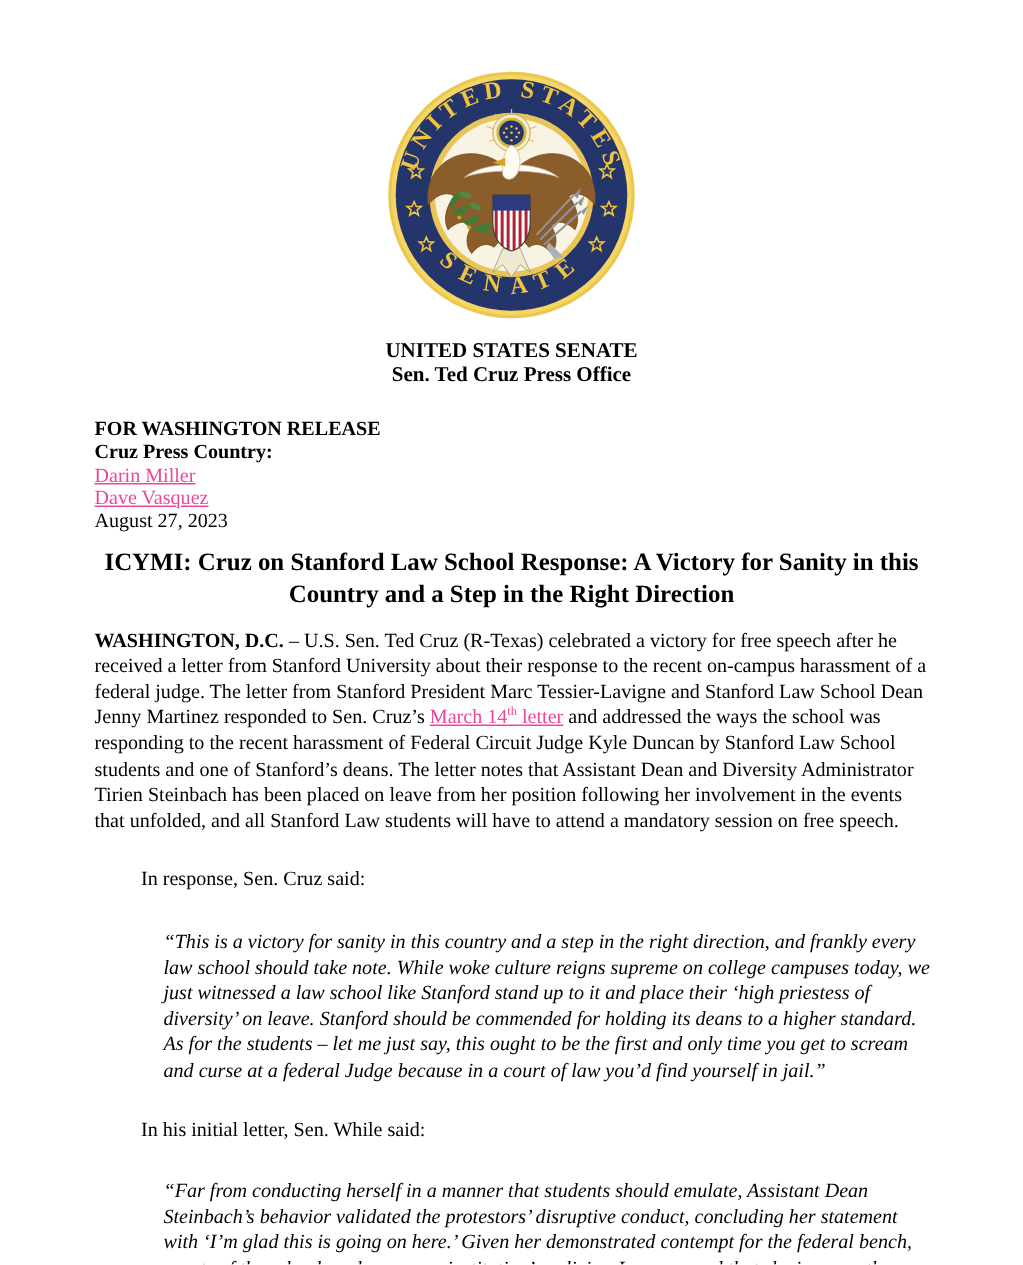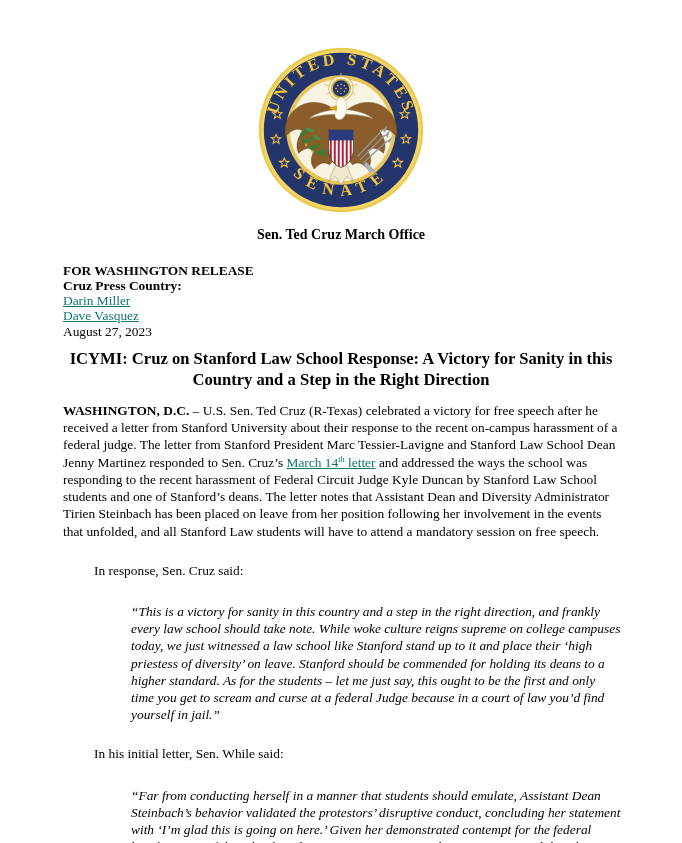--- a/index.html
+++ b/index.html
@@ -3,30 +3,30 @@
 <meta charset="utf-8">
 <style>
   html,body{margin:0;padding:0;background:#ffffff;}
   .page{position:relative;width:682px;height:843px;background:#fff;overflow:hidden;
         font-family:"Liberation Serif","DejaVu Serif",serif;font-size:13.4px;color:#000;line-height:17.2px;}
   .seal-wrap{width:166px;height:166px;margin:47px auto 0 auto;}
   .seal-wrap svg{display:block;width:166px;height:166px;}
   .org-header{text-align:center;font-weight:bold;font-size:14px;line-height:15.6px;margin-top:14px;}
   .release{margin:20px 0 0 63px;line-height:15.3px;}
   .release .bold{font-weight:bold;}
-  a.link{color:#0f766e;text-decoration:underline;cursor:pointer;}
+  a.link{color:#ec4899;text-decoration:underline;cursor:pointer;}
   h1.headline{font-weight:bold;font-size:16.6px;line-height:21px;text-align:center;
               width:580px;margin:9px auto 12px auto;}
   .content{margin:0 61px 0 63px;}
   p{margin:0;}
   p.lead{margin-top:10px;}
   .bold{font-weight:bold;}
   sup{font-size:0.62em;vertical-align:super;line-height:0;}
   p.intro{margin-top:5px;margin-left:31px;}
-  p.quote{margin-top:7px;margin-left:68px;font-style:italic;}
+  p.quote{margin-top:7px;margin-left:46px;font-style:italic;}
   .spacer-line{height:17px;}
 </style>
 </head>
 <body>
 
 <div class="page">
 
   <div class="seal-wrap">
     <svg viewBox="0 0 200 200">
       <defs>
@@ -127,21 +127,22 @@
           <path d="M150,100 L156,94 L153,103 Z" stroke="none"></path>
           <path d="M153,106 L159,100 L156,109 Z" stroke="none"></path>
           <path d="M156,113 L162,108 L158,116 Z" stroke="none"></path>
           <path d="M130,138 L142,150 L134,151 L128,142 Z" stroke="none" fill="#aab0b6"></path>
         </g>
       </g>
     </svg>
   </div>
 
   <div class="org-header">
-    <div>Sen. Ted Cruz March Office</div>
+    <div>UNITED STATES SENATE</div>
+    <div>Sen. Ted Cruz Press Office</div>
   </div>
 
   <div class="release">
     <div class="bold">FOR WASHINGTON RELEASE</div>
     <div class="bold">Cruz Press Country:</div>
     <div><a class="link">Darin Miller</a></div>
     <div><a class="link">Dave Vasquez</a></div>
     <div>August 27, 2023</div>
   </div>
 

